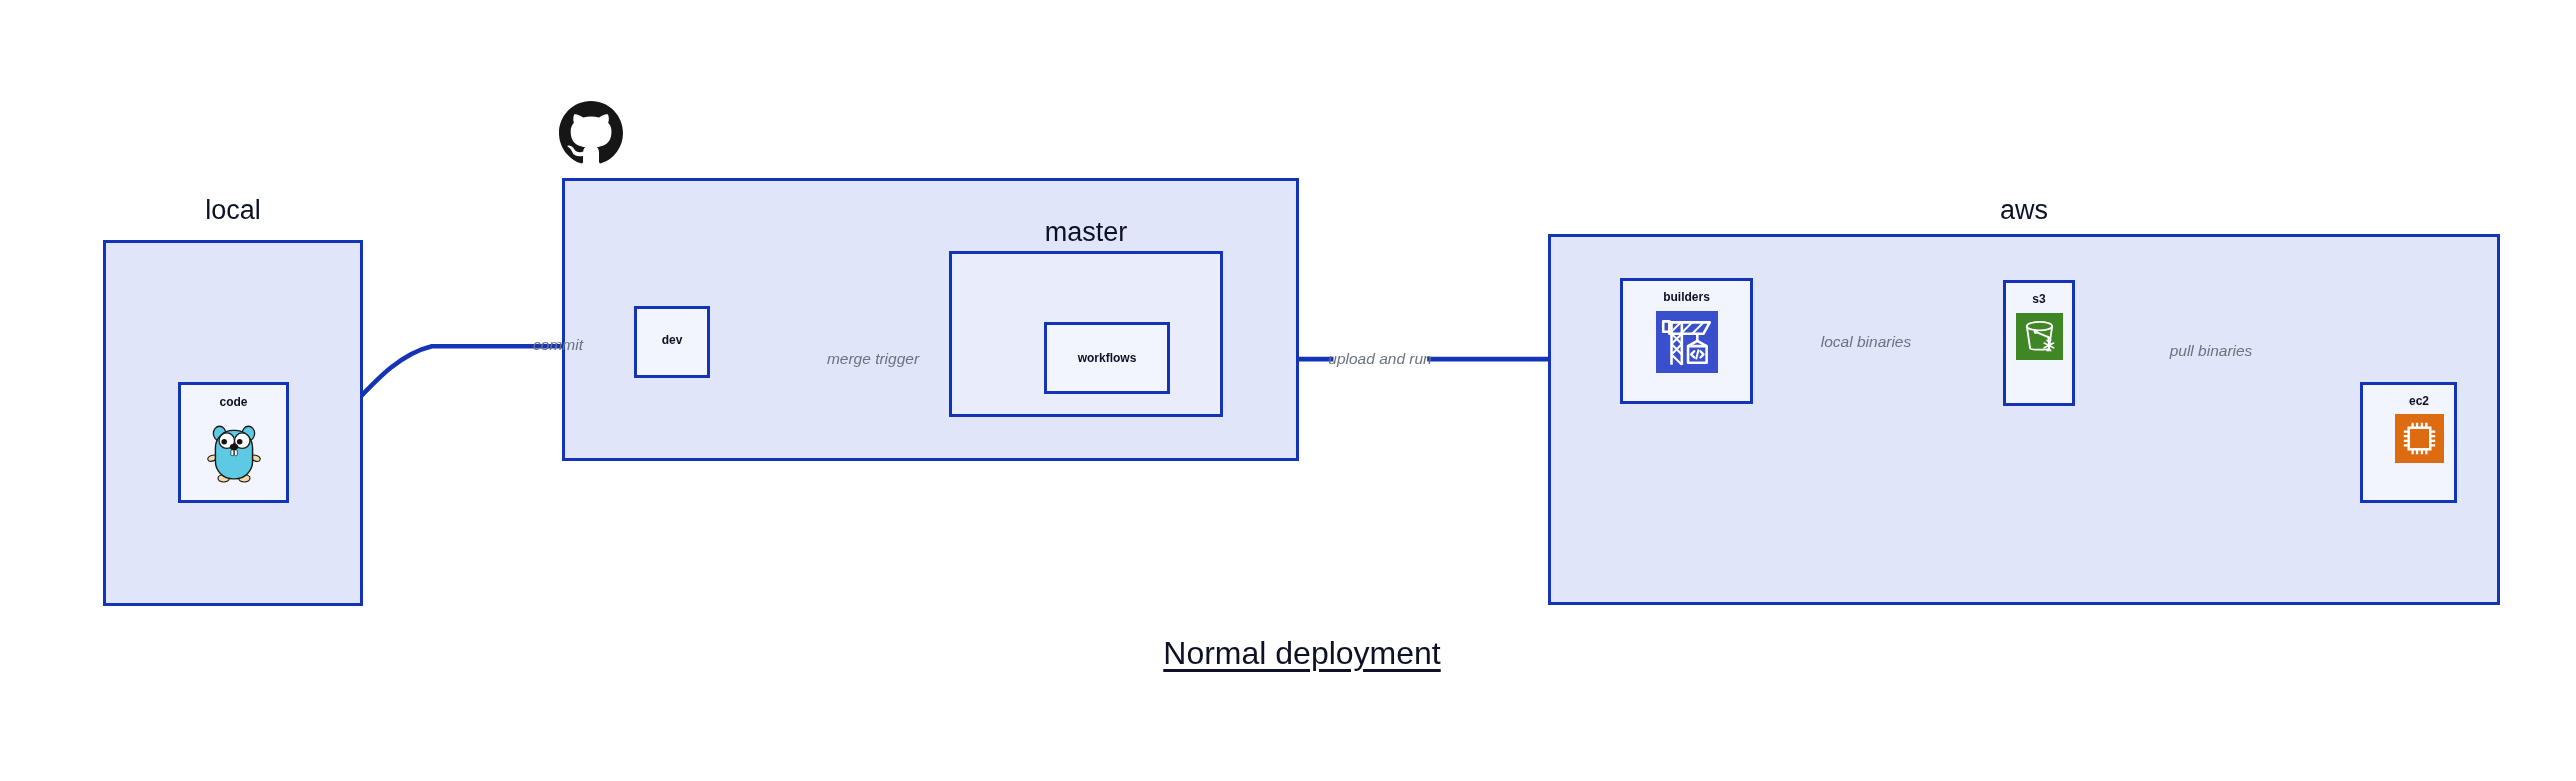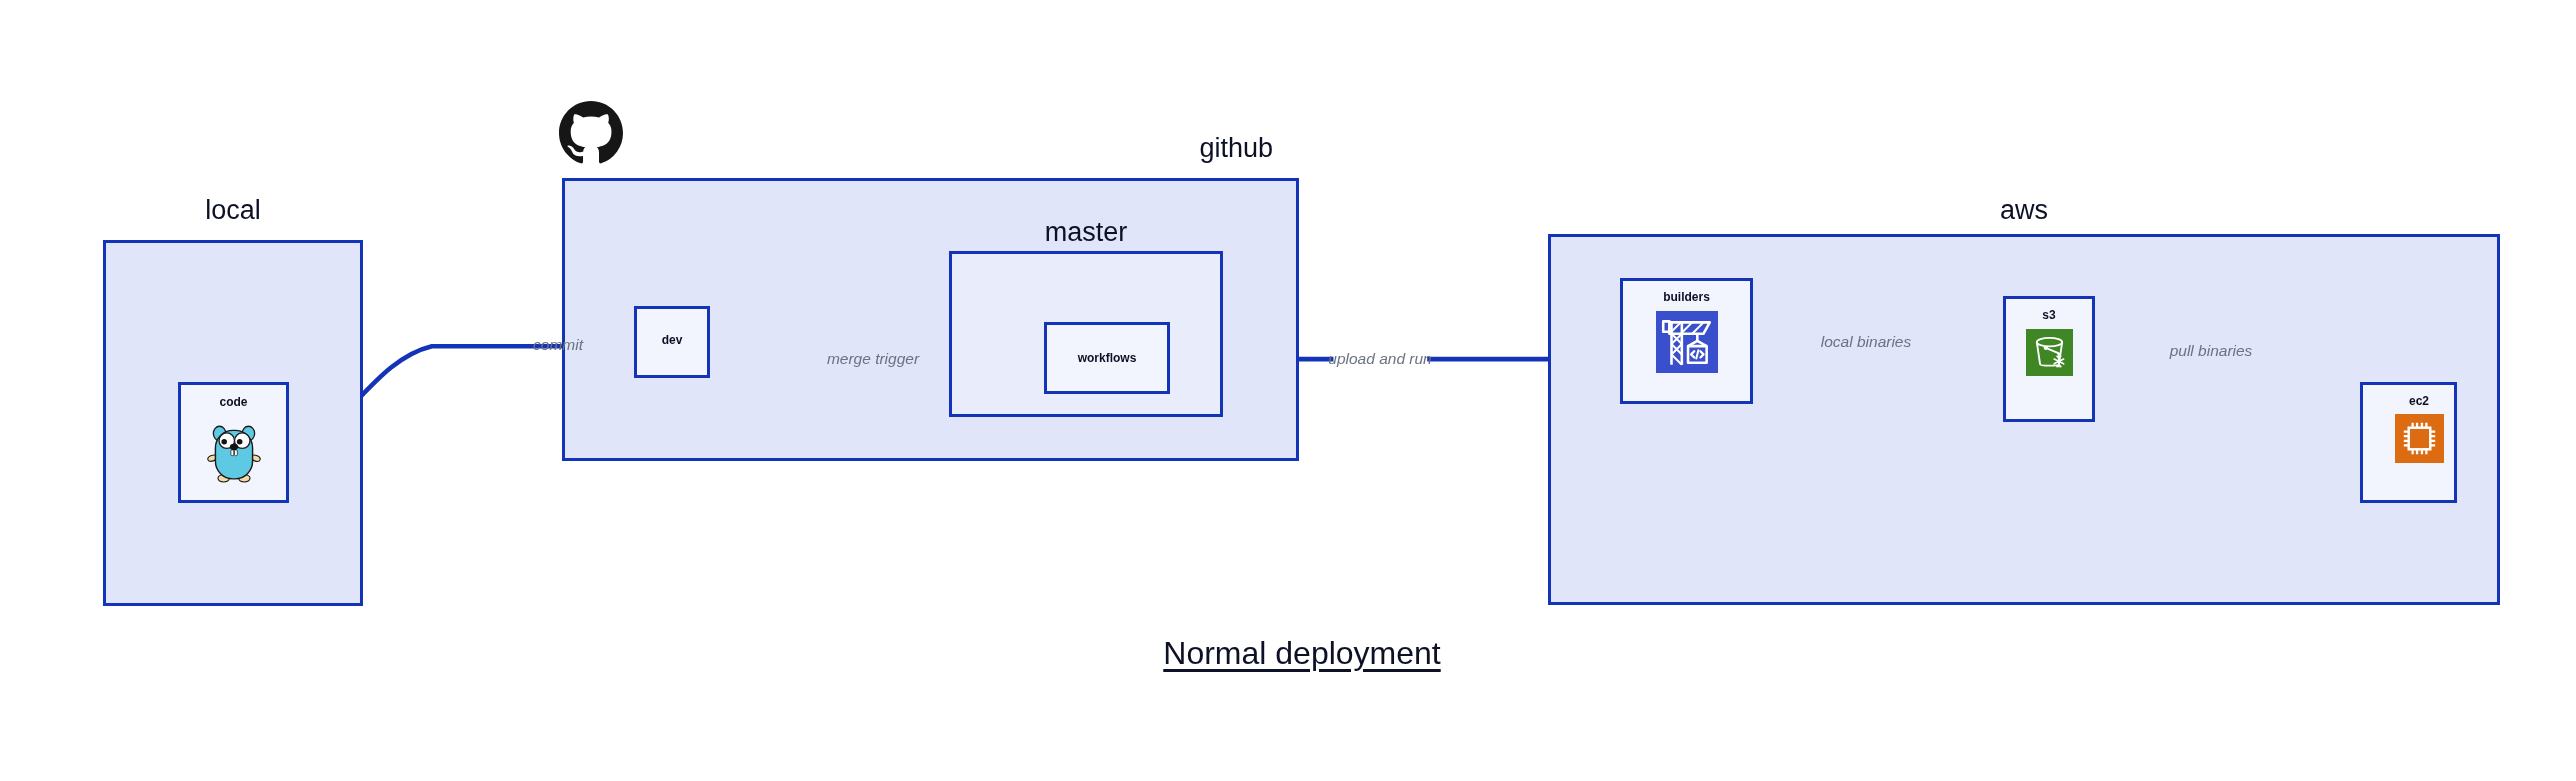--- a/index.html
+++ b/index.html
@@ -169,21 +169,20 @@
       <path fill="#161616" d="M8 0C3.58 0 0 3.58 0 8c0 3.54 2.29 6.53 5.47 7.59.4.07.55-.17.55-.38
         0-.19-.01-.82-.01-1.49-2.01.37-2.53-.49-2.69-.94-.09-.23-.48-.94-.82-1.13-.28-.15-.68-.52-.01-.53.63-.01
         1.08.58 1.23.82.72 1.21 1.87.87 2.33.66.07-.52.28-.87.51-1.07-1.78-.2-3.64-.89-3.64-3.95
         0-.87.31-1.59.82-2.15-.08-.2-.36-1.02.08-2.12 0 0 .67-.21 2.2.82.64-.18 1.32-.27 2-.27.68 0
         1.36.09 2 .27 1.53-1.04 2.2-.82 2.2-.82.44 1.1.16 1.92.08 2.12.51.56.82 1.27.82 2.15 0
         3.07-1.87 3.75-3.65 3.95.29.25.54.73.54 1.48 0 1.07-.01 1.93-.01 2.2 0 .21.15.46.55.38A8.01 8.01 0
         0 0 16 8c0-4.42-3.58-8-8-8z"></path>
     </svg>
   </span>
 
-  <div class="group-label" style="left:562px; top:135px; width:711px; text-align:right;">github</div>
 
   <div class="group" style="left:562px; top:178px; width:737px; height:283px;"></div>
 
   <div class="group-label" style="left:949px; top:219px; width:274px; text-align:center;">master</div>
 
   <div class="group nested" style="left:949px; top:251px; width:274px; height:166px;"></div>
 
   <div class="node" style="left:634px; top:306px; width:76px; height:72px;
               justify-content:center; padding-bottom:4.1px;text-align:right;">
     <div class="node-label">dev</div>
@@ -220,21 +219,21 @@
           <path d="M62 68 L80 58 L98 68"></path>
 
           <path d="M74 78 L68 84 L74 90" stroke-width="4.5" stroke-linecap="round"></path>
           <path d="M86 78 L92 84 L86 90" stroke-width="4.5" stroke-linecap="round"></path>
           <path d="M82 76 L78 92" stroke-width="4" stroke-linecap="round"></path>
         </g>
       </svg>
     </span>
   </div>
 
-  <div class="node" style="left:2003px; top:296px; width:92px; height:126px; padding-top:10.3px;align-items:center;">
+  <div class="node" style="left:2003px; top:280px; width:72px; height:126px; padding-top:10.3px;align-items:center;">
     <div class="node-label">s3</div>
     <span class="node-icon" style="margin-top:8.2px;">
       <svg width="47" height="47" viewBox="0 0 100 100" xmlns="http://www.w3.org/2000/svg">
         <rect x="0" y="0" width="100" height="100" fill="#3f8624"></rect>
         <g fill="none" stroke="#ffffff" stroke-width="4" stroke-linecap="round" stroke-linejoin="round">
 
           <ellipse cx="50" cy="28" rx="27" ry="9"></ellipse>
 
           <path d="M23 28 L30 75 C30 79 70 79 70 75 L77 28"></path>
 

